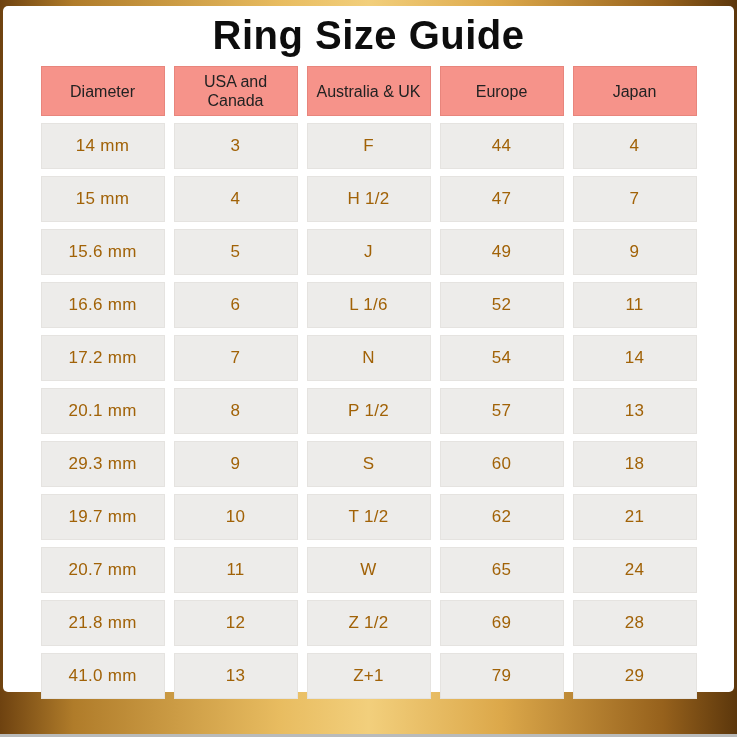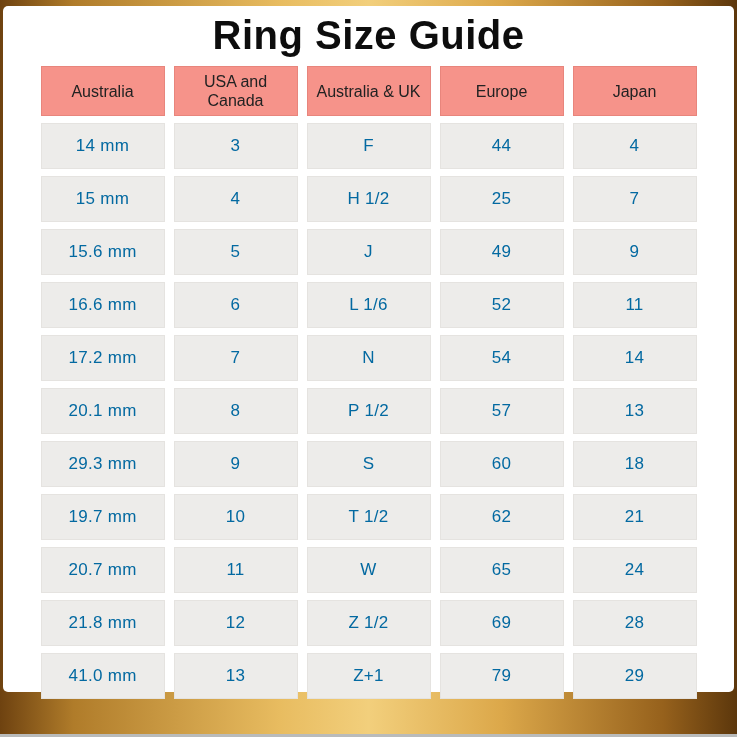--- a/index.html
+++ b/index.html
@@ -59,55 +59,55 @@
     line-height: 19px;
     color: #222222;
     text-align: center;
     padding: 0 4px;
   }
   .size-table td {
     height: 44px;
     background: #edecea;
     border: 1px solid #e5e3e0;
     font-size: 17px;
-    color: #0369a1;
+    color: #a16207;
     text-align: center;
     padding: 0 2px;
     letter-spacing: 0.3px;
   }
 </style>
 </head>
 <body>
 
 <div class="frame"></div>
 <div class="inner">
   <h1 class="page-title">Ring Size Guide</h1>
   <table class="size-table">
     <thead>
       <tr>
-        <th>Australia</th>
+        <th>Diameter</th>
         <th>USA and Canada</th>
         <th>Australia &amp; UK</th>
         <th>Europe</th>
         <th>Japan</th>
       </tr>
     </thead>
     <tbody>
         <tr>
           <td>14 mm</td>
           <td>3</td>
           <td>F</td>
           <td>44</td>
           <td>4</td>
         </tr>
         <tr>
           <td>15 mm</td>
           <td>4</td>
           <td>H 1/2</td>
-          <td>25</td>
+          <td>47</td>
           <td>7</td>
         </tr>
         <tr>
           <td>15.6 mm</td>
           <td>5</td>
           <td>J</td>
           <td>49</td>
           <td>9</td>
         </tr>
         <tr>

